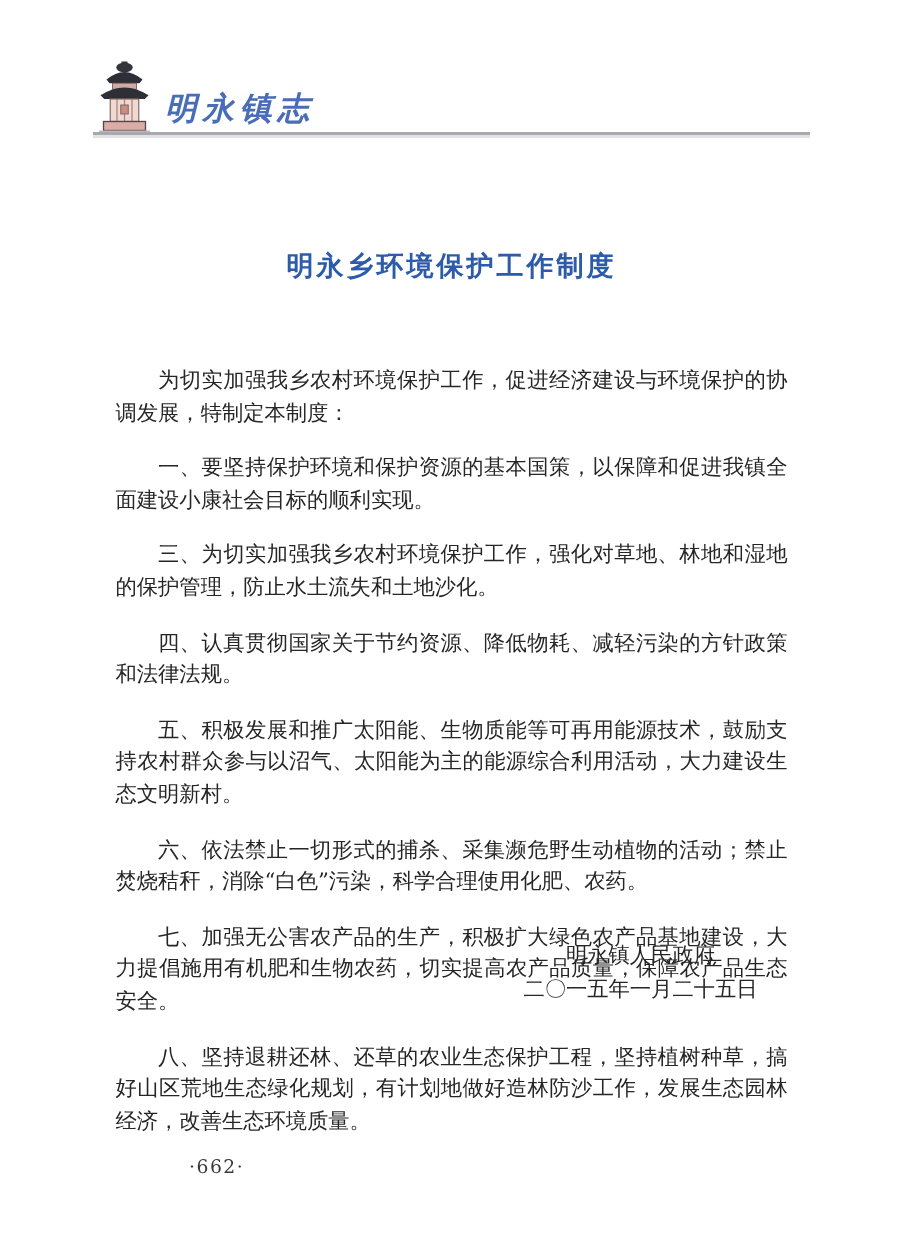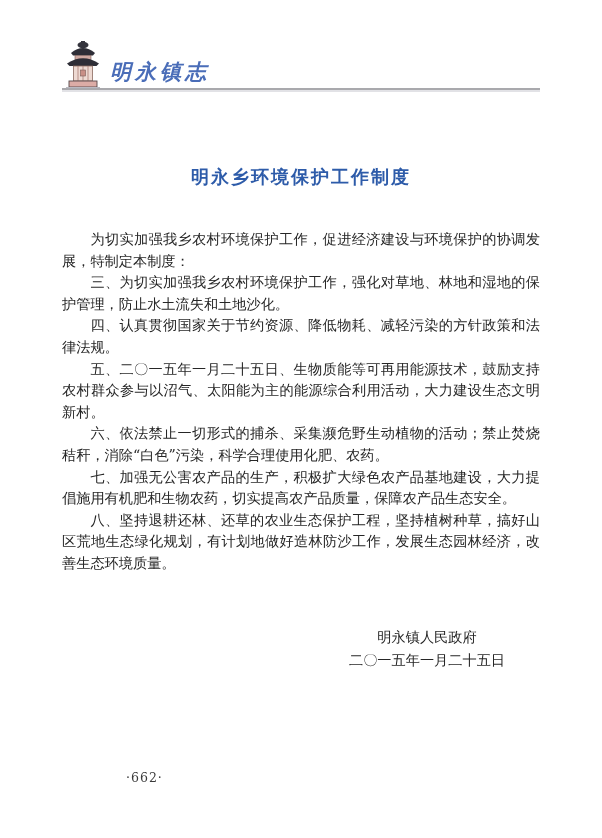--- a/index.html
+++ b/index.html
@@ -34,21 +34,21 @@
     font-family: "DejaVu Sans", "Liberation Sans", sans-serif;
     font-weight: bold; font-size: 18px; color: #2d5ba9;
     letter-spacing: 2px; margin: 0;
   }
   
   .body-text {
     position: absolute; left: 62px; top: 229px; width: 478px;
     font-size: 14.2px; line-height: 21.6px; color: #262626;
     text-align: justify;
   }
-  .body-text p { margin: 0; text-indent: 2em; }
+  .body-text p { margin: 15px; text-indent: 2em; }
   
   .signature {
     position: absolute; top: 626px; right: 97px;
     text-align: center;
     font-size: 14.2px; line-height: 23px; color: #262626; margin-left: 10px;
   }
   
   .page-number {
     position: absolute; left: 84px; top: 770px;
     font-size: 12.5px; color: #3a3a3a; letter-spacing: 1px; margin-left: 42px;
@@ -82,23 +82,24 @@
       </svg>
     </span>
     <span class="book-title">明永镇志</span>
   </div>
   <div class="header-rule"></div>
 
   <h1 class="doc-title">明永乡环境保护工作制度</h1>
 
   <div class="body-text">
     <p>为切实加强我乡农村环境保护工作，促进经济建设与环境保护的协调发展，特制定本制度：</p>
+    <p>一、要坚持保护环境和保护资源的基本国策，以保障和促进我镇全面建设小康社会目标的顺利实现。</p>
     <p>三、为切实加强我乡农村环境保护工作，强化对草地、林地和湿地的保护管理，防止水土流失和土地沙化。</p>
     <p>四、认真贯彻国家关于节约资源、降低物耗、减轻污染的方针政策和法律法规。</p>
-    <p>五、二〇一五年一月二十五日、生物质能等可再用能源技术，鼓励支持农村群众参与以沼气、太阳能为主的能源综合利用活动，大力建设生态文明新村。</p>
+    <p>五、积极发展和推广太阳能、生物质能等可再用能源技术，鼓励支持农村群众参与以沼气、太阳能为主的能源综合利用活动，大力建设生态文明新村。</p>
     <p>六、依法禁止一切形式的捕杀、采集濒危野生动植物的活动；禁止焚烧秸秆，消除“白色”污染，科学合理使用化肥、农药。</p>
     <p>七、加强无公害农产品的生产，积极扩大绿色农产品基地建设，大力提倡施用有机肥和生物农药，切实提高农产品质量，保障农产品生态安全。</p>
     <p>八、坚持退耕还林、还草的农业生态保护工程，坚持植树种草，搞好山区荒地生态绿化规划，有计划地做好造林防沙工作，发展生态园林经济，改善生态环境质量。</p>
   </div>
 
   <div class="signature">
     <div>明永镇人民政府</div>
     <div>二〇一五年一月二十五日</div>
   </div>
 

